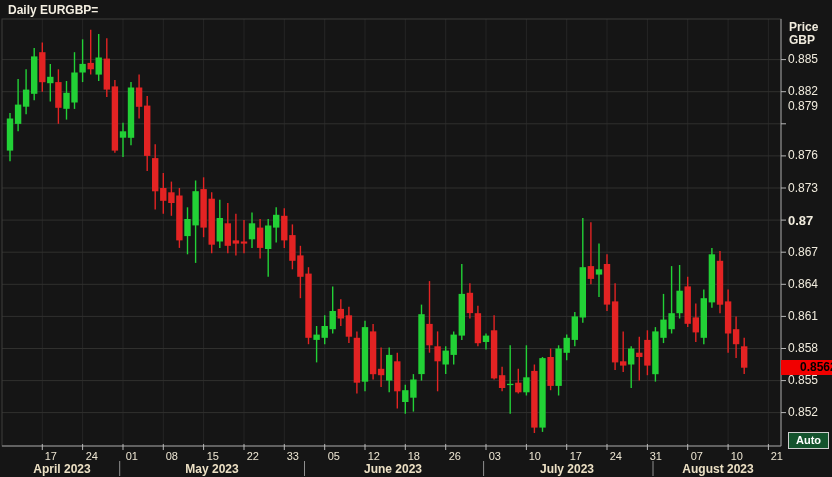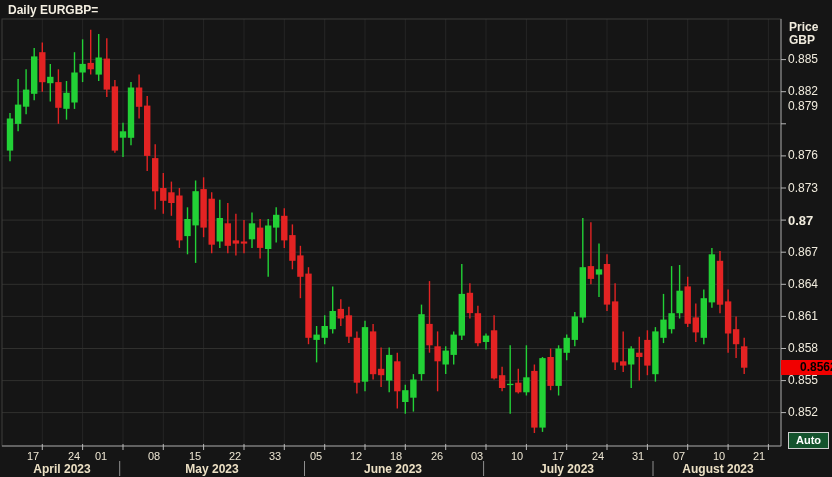--- a/index.html
+++ b/index.html
@@ -7,21 +7,21 @@
        font-family:"Liberation Sans","DejaVu Sans",sans-serif;}
   #stage{position:absolute;left:0;top:0;width:832px;height:477px;}
   svg{position:absolute;left:0;top:0;}
   .lbl{position:absolute;color:#f0ebdd;white-space:nowrap;}
   #title{left:8px;top:3px;font-size:12px;font-weight:bold;color:#f4efe2;}
   #daterange{right:4px;top:3px;font-size:12px;color:#f4efe2;}
   #unit1{left:789px;top:20px;font-size:12px;font-weight:bold;}
   #unit2{left:789px;top:33px;font-size:12px;font-weight:bold;}
   .ylab{left:788px;width:44px;height:13px;line-height:13px;font-size:12px;text-align:left;}
   .ylab.bold{font-weight:bold;font-size:13px;}
-  .xlab{width:30px;height:12px;line-height:12px;font-size:11px;text-align:left;color:#ece5d2;}
+  .xlab{width:30px;height:12px;line-height:12px;font-size:11px;text-align:right;color:#ece5d2;}
   .mlab{width:110px;height:13px;line-height:13px;font-size:12px;font-weight:bold;text-align:center;color:#ece0c4;}
   #badge{position:absolute;left:781px;top:360px;width:51px;height:15px;background:#f10000;
          color:#000;font-size:12px;font-weight:bold;line-height:15px;padding-left:19px;box-sizing:border-box;}
   #autobtn{position:absolute;left:788px;top:432px;width:39px;height:15px;border:1px solid #cfcfcf;
            color:#ffffff;background:#14532d;font-size:11px;font-weight:bold;text-align:center;
            line-height:15px;cursor:pointer;}
 </style>
 </head>
 <body>
 
@@ -307,21 +307,21 @@
         <div class="lbl ylab" style="top: 374px;">0.855</div>
         <div class="lbl ylab" style="top: 406px;">0.852</div>
       </div>
     <div id="badge" style="top: 360px; background: rgb(241, 0, 0); color: rgb(0, 0, 0);">0.8562</div>
   </div>
 
   <div id="xaxis">
     <div id="xlabels">
         <div class="lbl xlab" style="left: 27px; top: 450px;">17</div>
         <div class="lbl xlab" style="left: 68px; top: 450px;">24</div>
-        <div class="lbl xlab" style="left: 95px; top: 450px;">01</div>
+        <div class="lbl xlab" style="left: 108px; top: 450px;">01</div>
         <div class="lbl xlab" style="left: 148px; top: 450px;">08</div>
         <div class="lbl xlab" style="left: 189px; top: 450px;">15</div>
         <div class="lbl xlab" style="left: 229px; top: 450px;">22</div>
         <div class="lbl xlab" style="left: 269px; top: 450px;">33</div>
         <div class="lbl xlab" style="left: 310px; top: 450px;">05</div>
         <div class="lbl xlab" style="left: 350px; top: 450px;">12</div>
         <div class="lbl xlab" style="left: 390px; top: 450px;">18</div>
         <div class="lbl xlab" style="left: 431px; top: 450px;">26</div>
         <div class="lbl xlab" style="left: 471px; top: 450px;">03</div>
         <div class="lbl xlab" style="left: 511px; top: 450px;">10</div>

